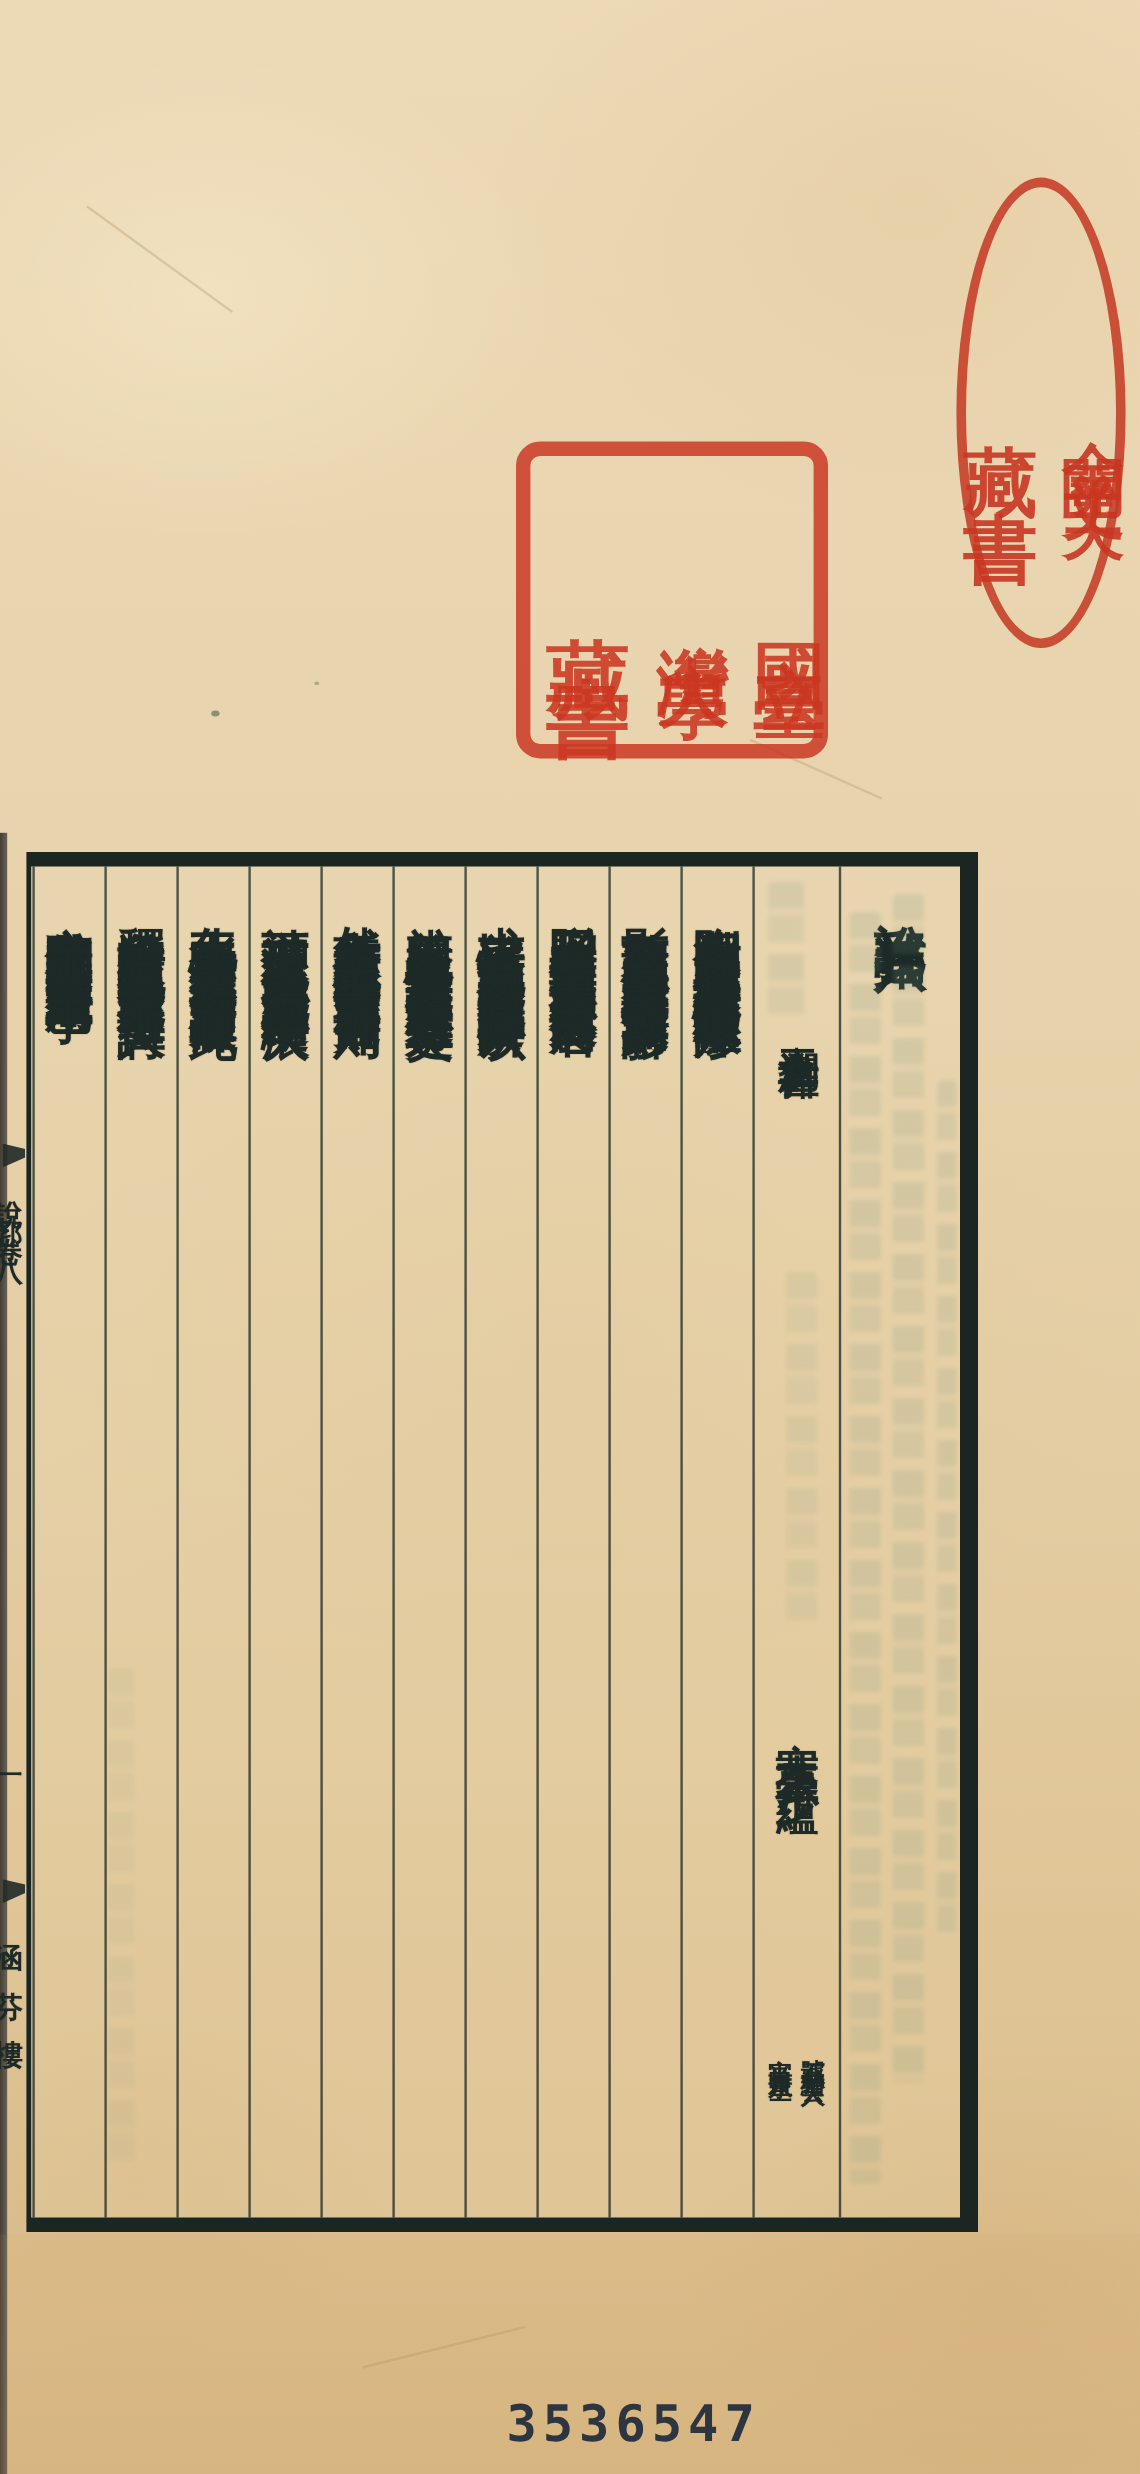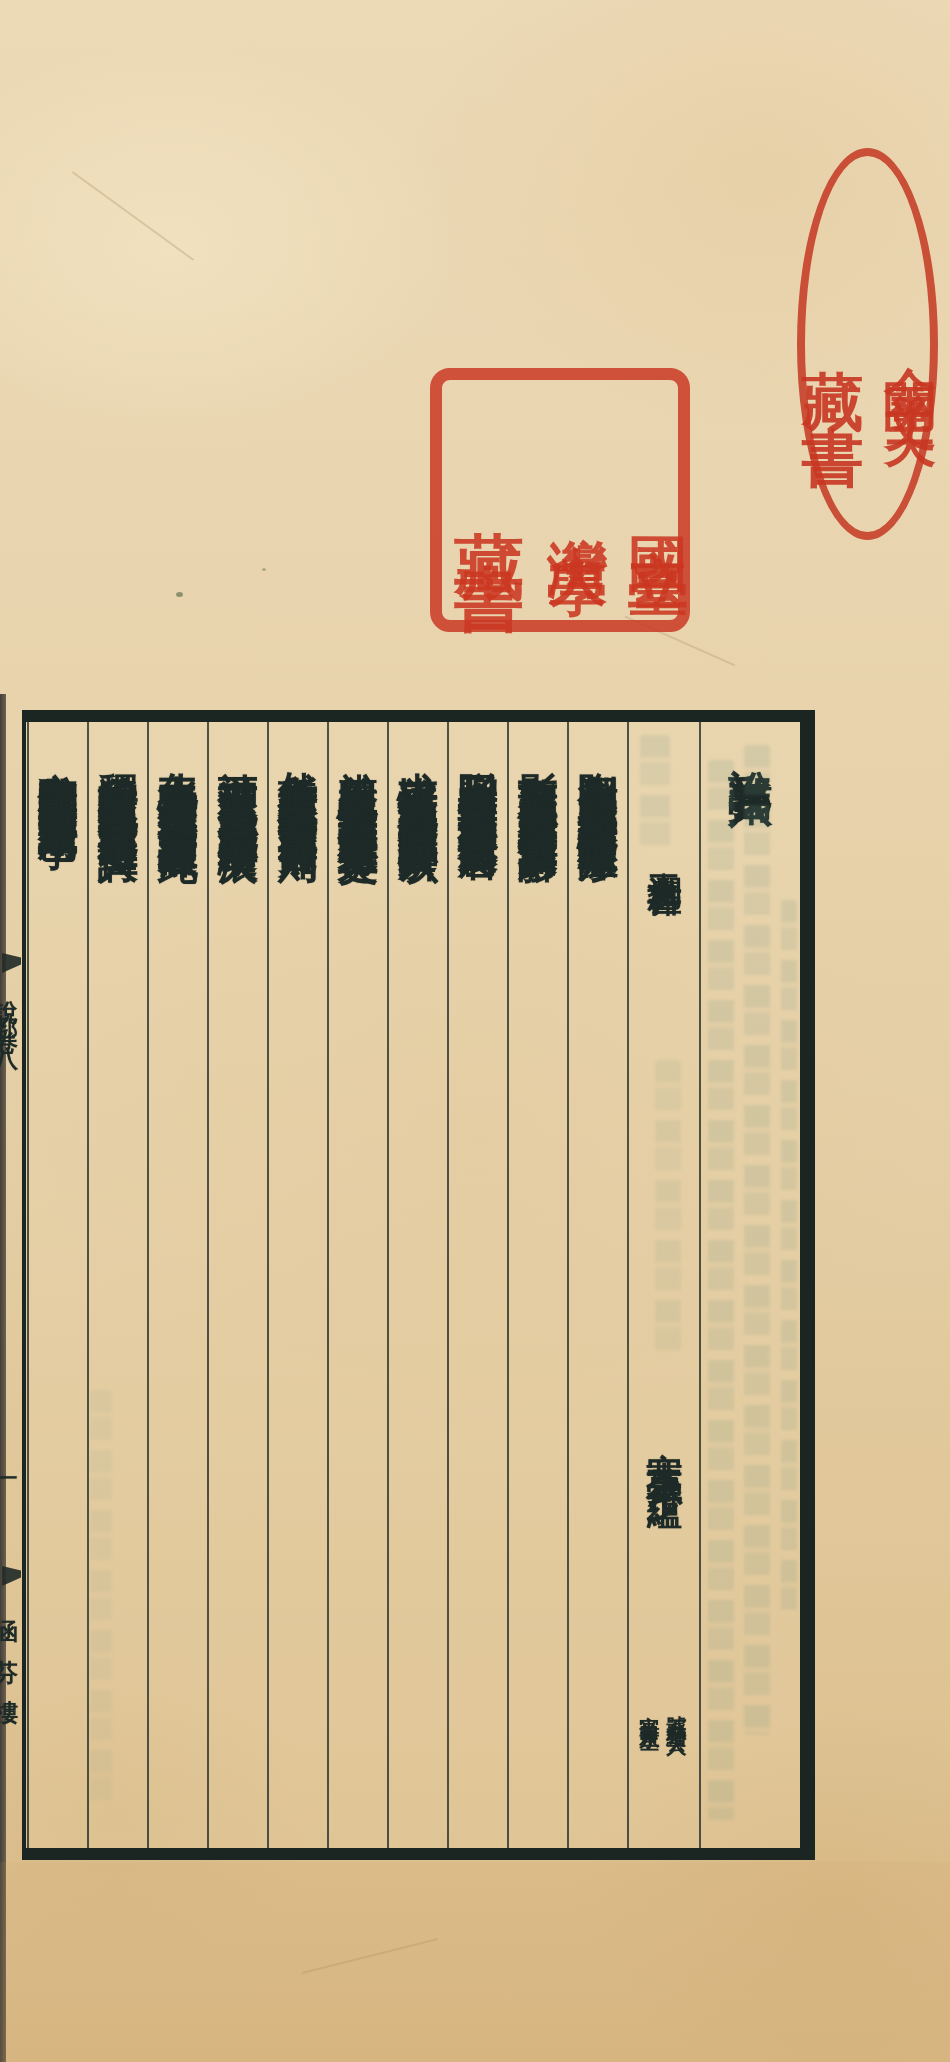--- a/index.html
+++ b/index.html
@@ -188,14 +188,15 @@
   <div class="ghost g6"></div>
 
   <div class="pennant pn1"></div>
   <div class="spine-abs vtext sp-title" style="top: 980px; left: 0px; width: 22px; text-align: center;">說郛卷八</div>
   <div class="spine-abs vtext sp-page" style="top: 1468px; left: 0px; width: 22px; text-align: center;">一</div>
   <div class="pennant pn2"></div>
   <div class="spine-abs vtext sp-pub" style="top: 1600px; left: 0px; width: 22px; text-align: center;">涵芬樓</div>
 
   <div class="below-frame-tint"></div>
 
+  <div class="stamp-number">3536547</div>
 
 </div>
 
 </body></html>

